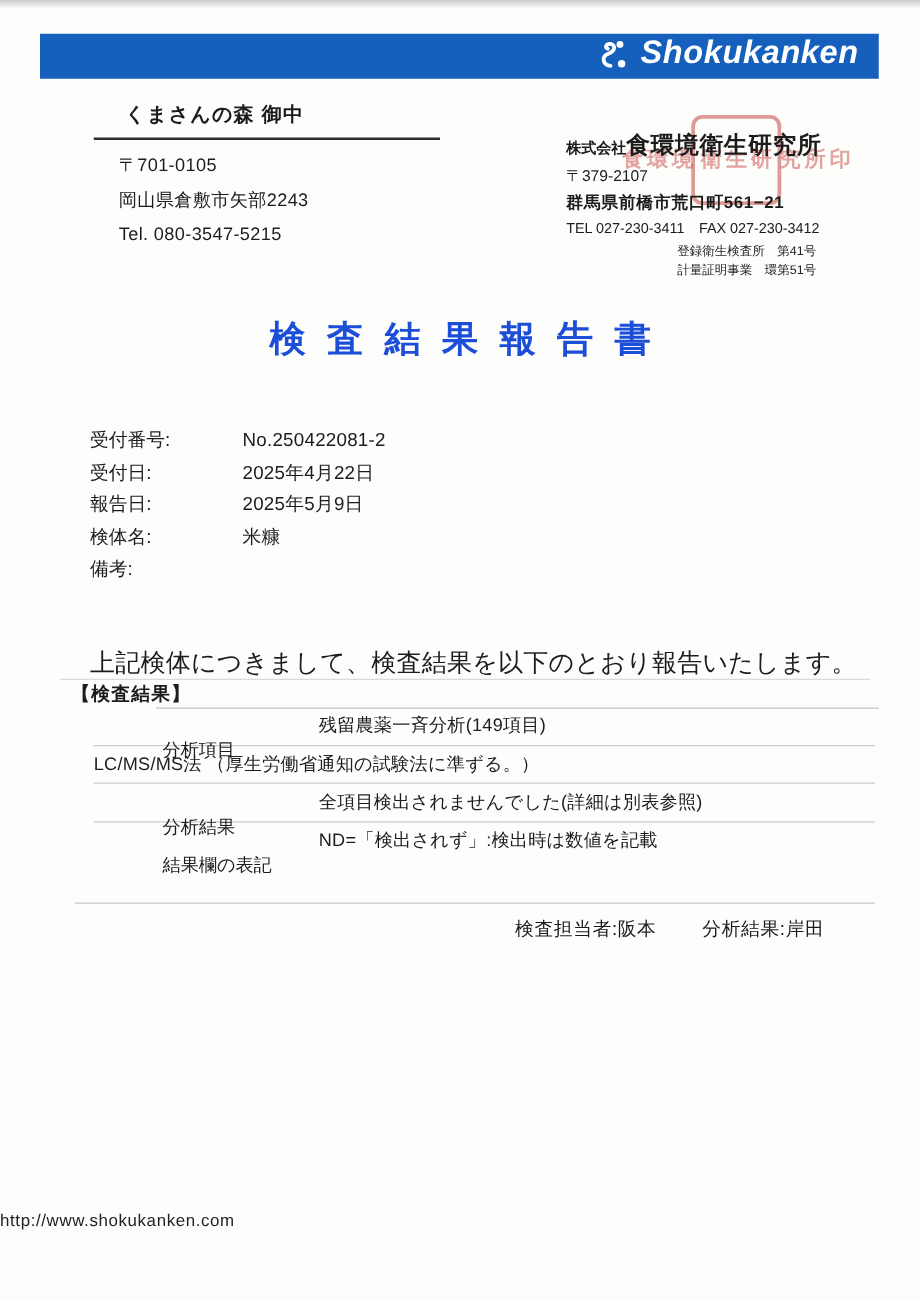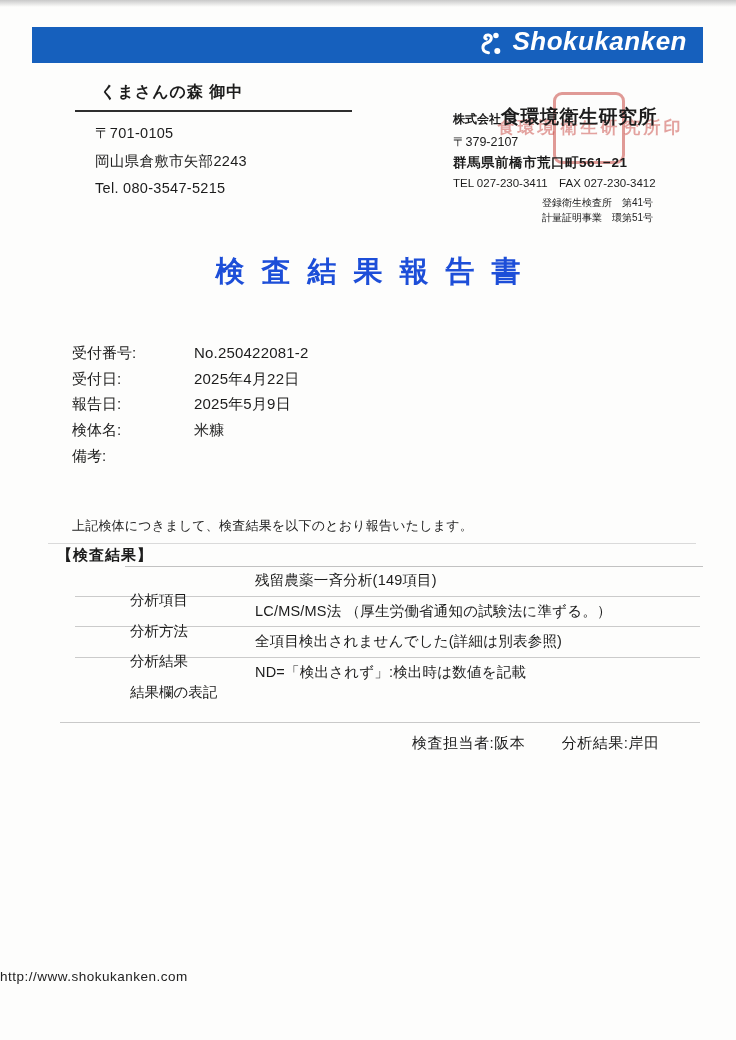--- a/index.html
+++ b/index.html
@@ -61,21 +61,21 @@
     position:absolute; left:0; right:0; top:252px; text-align:center;
     font-size:29px; font-weight:bold; letter-spacing:17px; text-indent:17px;
     color:#1d4ed8;
   }
   
   .meta { position:absolute; left:72px; top:340px; font-size:15px; }
   .meta-row { display:flex; line-height:25.7px;gap:28px; }
   .meta-label { width:94px; }
   .meta-value { letter-spacing:0.2px; }
   
-  .statement { position:absolute; left:72px; top:517px; font-size:13px; letter-spacing:0.2px; }
+  .statement { position:absolute; left:72px; top:517px; font-size:20px; letter-spacing:0.2px; }
   
   .results-topline { position:absolute; left:48px; top:543px; width:648px; height:1px; background:#dadada; }
   .results-heading { position:absolute; left:57px; top:546px; font-size:15px; font-weight:bold; letter-spacing:1px; }
   .results-headline { position:absolute; left:125px; top:566px; width:578px; height:1px; background:#c2c2c2; }
   .rtable { position:absolute; left:75px; top:566px; width:625px; }
   .rt-row { display:flex; align-items:center; height:30.5px; font-size:14.5px; }
   .rt-row.sep { border-bottom:1px solid #cbcbcb; }
   .rt-label { width:180px; padding-left:55px;margin-top:40px; }
   .rt-value { letter-spacing:0.2px; }
   .results-bottomline { position:absolute; left:60px; top:722px; width:640px; height:1px; background:#c9c9c9; }
@@ -159,21 +159,20 @@
   <div class="results-topline"></div>
   <div class="results-heading">【検査結果】</div>
   <div class="results-headline"></div>
 
   <div class="rtable">
     <div class="rt-row sep">
       <span class="rt-label">分析項目</span>
       <span class="rt-value">残留農薬一斉分析(149項目)</span>
     </div>
     <div class="rt-row sep">
-      <span class="rt-label">分析方法</span>
       <span class="rt-value">LC/MS/MS法 （厚生労働省通知の試験法に準ずる。）</span>
     </div>
     <div class="rt-row sep">
       <span class="rt-label">分析結果</span>
       <span class="rt-value">全項目検出されませんでした(詳細は別表参照)</span>
     </div>
     <div class="rt-row">
       <span class="rt-label">結果欄の表記</span>
       <span class="rt-value">ND=「検出されず」:検出時は数値を記載</span>
     </div>

